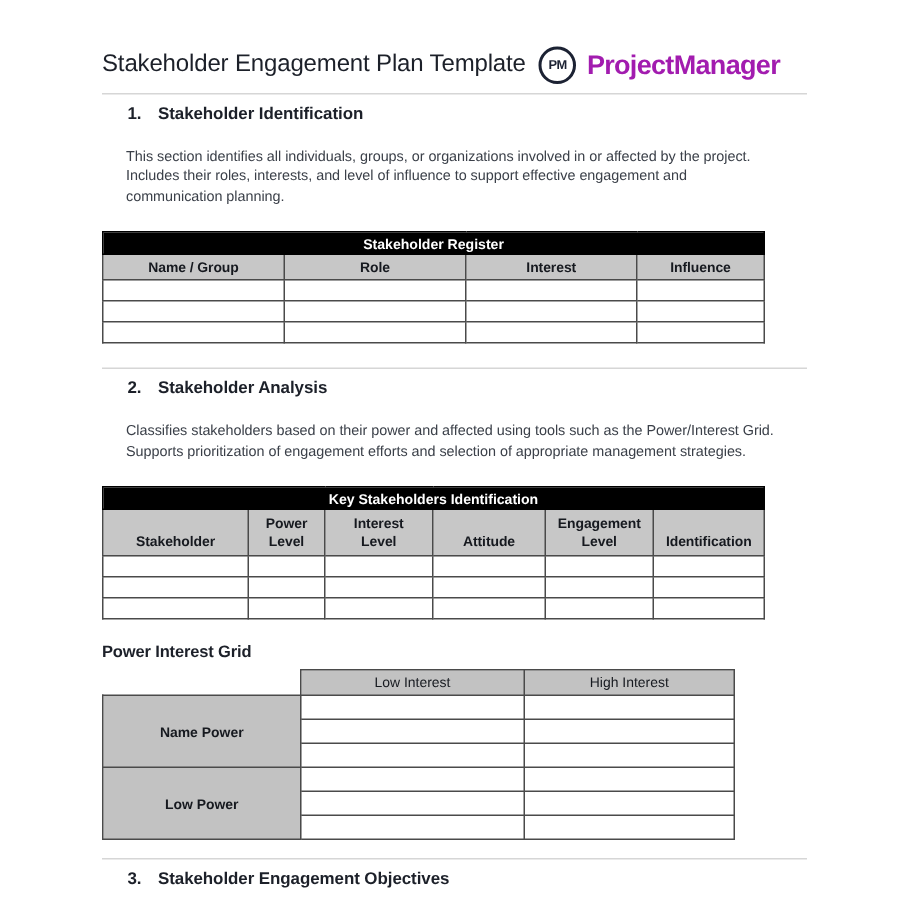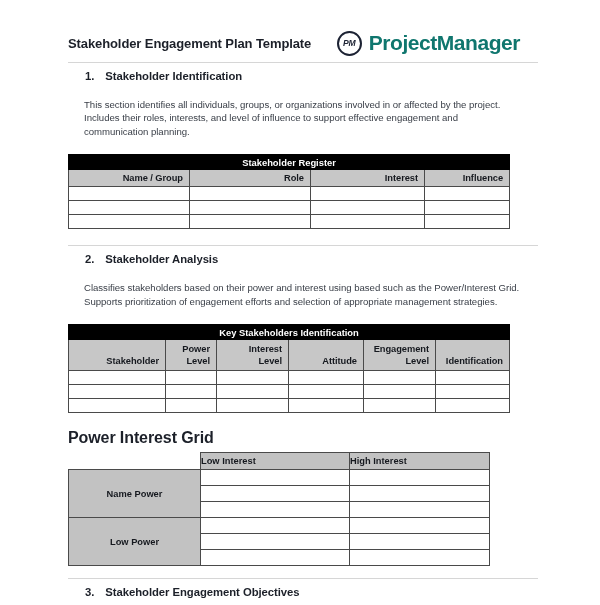--- a/index.html
+++ b/index.html
@@ -24,22 +24,22 @@
 
   
   .doc-header {
     display: flex;
     align-items: center;
     justify-content: space-between;
     padding: 24px 62px 0 68px;
     height: 62px;
   }
   .doc-title {
-    font-size: 13px;
-    font-weight: bold;
+    font-size: 16px;
+    font-weight: normal;
     letter-spacing: -0.1px;
     color: #1c2029;
     white-space: nowrap;
   }
   .brand {
     display: flex;
     align-items: center;
     gap: 7px;
     margin-right: 18px;
   }
@@ -52,27 +52,26 @@
     display: flex;
     align-items: center;
     justify-content: center;
   }
   .brand-mark span {
     font-size: 8.6px;
     font-weight: bold;
     letter-spacing: -0.3px;
     color: #1c2233;
     line-height: 1;
-    font-style: italic;
   }
   .brand-name {
-    font-size: 21px;
+    font-size: 18px;
     font-weight: bold;
     letter-spacing: -0.45px;
-    color: #0f766e;
+    color: #a21caf;
     white-space: nowrap;
   }
 
   
   .section {
     padding: 0 62px 0 68px;
   }
   .rule {
     height: 1px;
     background: #d6d6d6;
@@ -117,21 +116,21 @@
     text-align: center;
     height: 15px;
     border: 1px solid #000000;
     letter-spacing: 0px;
   }
   .tbl-head td {
     background: #c7c7c7;
     color: #16191f;
     font-size: 9.3px;
     font-weight: bold;
-    text-align: right;
+    text-align: center;
     padding: 0 6px;
     height: 17px;
     letter-spacing: -0.05px;
   }
   .tbl-head.tall td {
     height: 31px;
     vertical-align: bottom;
     padding-bottom: 3px;
   }
   .tbl-head.tall td .wrap {
@@ -146,21 +145,21 @@
   
   .register-wrap { margin-top: 9px; }
   .register { width: 441px; border-radius: 20px; }
 
   
   .keystake-wrap { margin-top: 9px; }
   .keystake { width: 441px; }
 
   
   .pig-label {
-    font-size: 16px;
+    font-size: 11px;
     font-weight: bold;
     color: #1c2029;
     margin: 0 0 5px 0;
     letter-spacing: -0.1px;
   }
   .pig {
     width: 421px;
     border-collapse: collapse;
     table-layout: fixed;
   }
@@ -169,22 +168,22 @@
     padding: 0;
     height: 16px;
   }
   .pig td.corner {
     border: none;
     background: transparent;
   }
   .pig td.colhead {
     background: #c2c2c2;
     font-size: 9.3px;
-    font-weight: bold;
-    text-align: left;
+    font-weight: normal;
+    text-align: center;
     color: #16191f;
     height: 17px;
   }
   .pig td.rowhead {
     background: #c2c2c2;
     font-size: 9.3px;
     font-weight: bold;
     text-align: center;
     color: #16191f;
     vertical-align: middle;
@@ -261,21 +260,21 @@
   </div>
 
   <div class="spacer-16"></div>
 
   <div class="section">
     <div class="rule"></div>
     <div class="section-heading">
       <span class="num">2.</span>
       <span>Stakeholder Analysis</span>
     </div>
-    <p class="section-body">Classifies stakeholders based on their power and interest using based such as the Power/Interest Grid. Supports prioritization of engagement efforts and selection of appropriate management strategies.</p>
+    <p class="section-body">Classifies stakeholders based on their power and affected using tools such as the Power/Interest Grid. Supports prioritization of engagement efforts and selection of appropriate management strategies.</p>
 
     <div class="keystake-wrap">
       <table class="tbl keystake">
         <colgroup>
           <col style="width:97px">
             <col style="width:51px">
             <col style="width:72px">
           <col style="width:75px">
             <col style="width:72px">
             <col style="width:74px">

